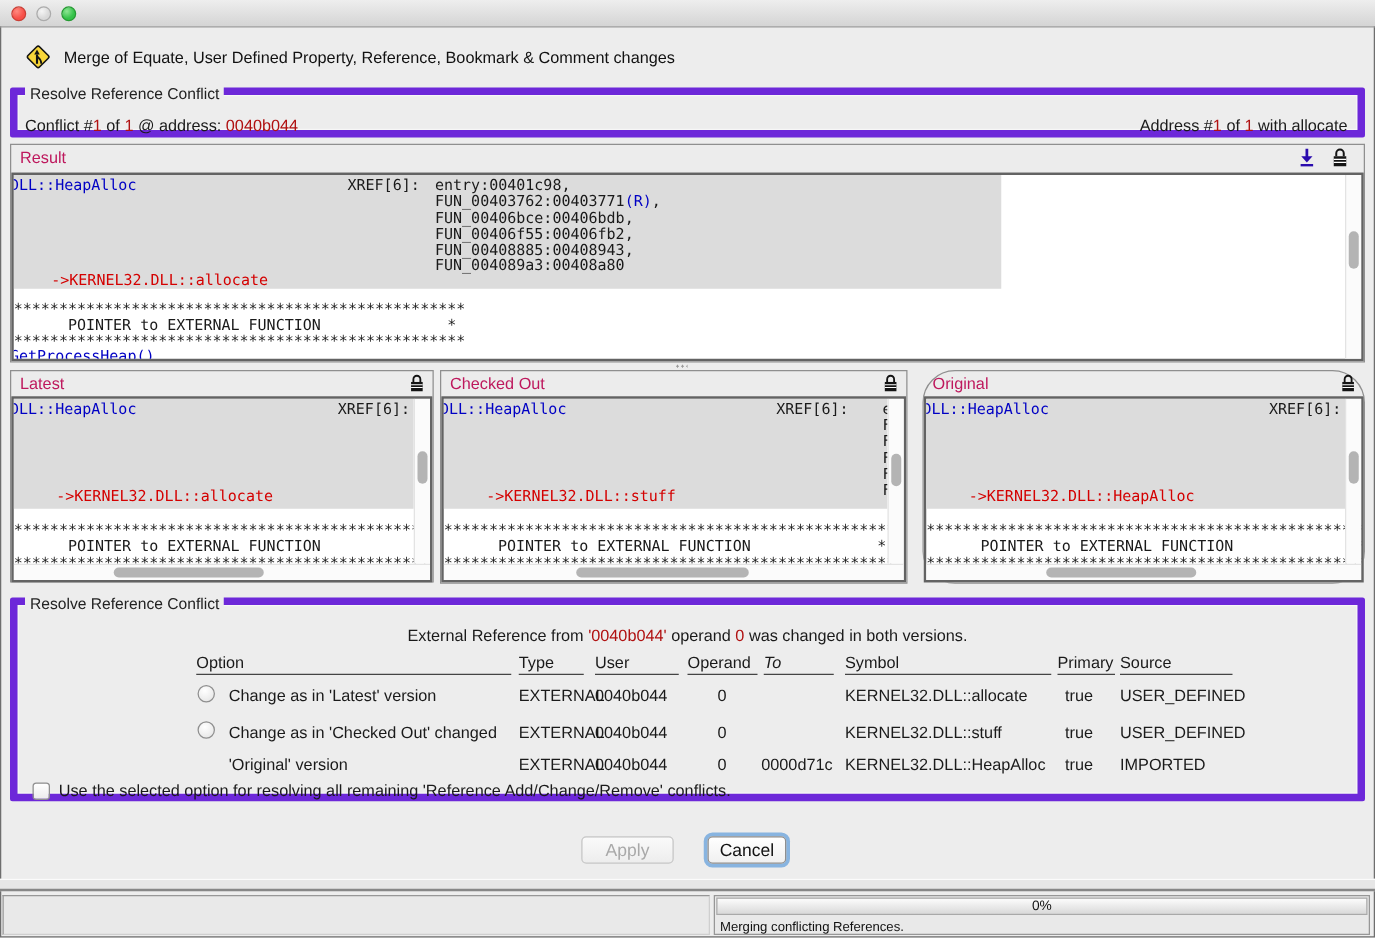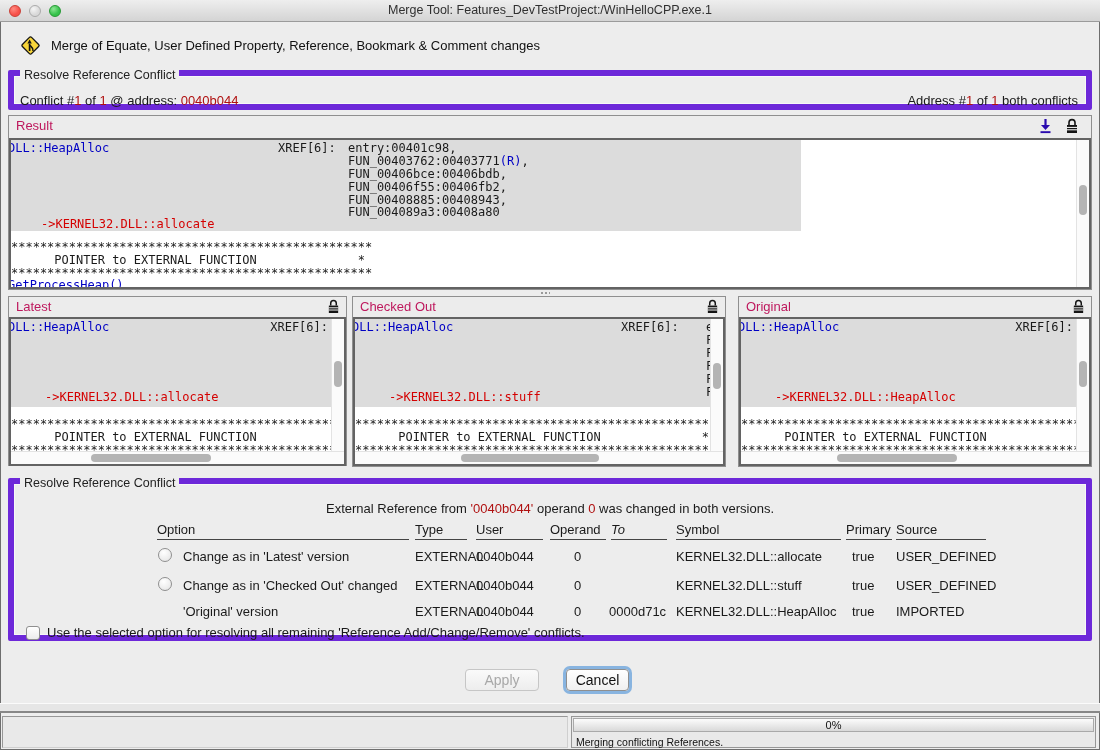--- a/index.html
+++ b/index.html
@@ -51,21 +51,21 @@
 
   
   .vsb { position:absolute; top:0; bottom:0; right:0; width:13px; background:#fbfbfb; border-left:1px solid #e3e3e3; }
   .vsb .thumb { position:absolute; left:2px; width:8px; border-radius:4px; background:#b4b4b4; }
   .hsb { position:absolute; left:0; right:0; bottom:0; height:13px; background:#fbfbfb; border-top:1px solid #e3e3e3; }
   .hsb .thumb { position:absolute; top:2px; height:8px; border-radius:4px; background:#b4b4b4; }
 
   
   .latest   { left:8px;   top:296px; width:339px; height:170px; }
   .checked  { left:352px; top:296px; width:374px; height:171px; }
-  .original { left:738px; top:296px; width:354px; height:171px; }
+  .original { left:738px; top:296px; width:354px; height:171px;border-radius:26px; }
   .cmp .listing { top:20px; height:149px; }
 
   .splitter-dot { position:absolute; left:540px; top:291px; width:10px; height:4px;
     background:radial-gradient(circle, #9a9a9a 30%, transparent 31%) 0 0/4px 4px; }
 
   
   .gb2 { left:8px; top:478px; width:1084px; height:163px; }
   .desc { position:absolute; top:17px; left:0; right:0; text-align:center; font-size:13px; white-space:pre; }
   .thead span { position:absolute; font-size:13px; border-bottom:1px solid #444; padding-bottom:2px; }
   .trow { position:absolute; font-size:13px; }
@@ -98,39 +98,38 @@
 
   svg { display:block; }
 </style>
 </head>
 <body>
 
 <div class="titlebar">
   <span class="tl close"></span>
   <span class="tl min"></span>
   <span class="tl zoom"></span>
-  <div class="title">Merge Tool: Features_DevTestProject:/WinHelloCPP.exe.1</div>
 </div>
 
 <div class="app-header">
   <span>
     <svg width="21" height="21" viewBox="0 0 21 21">
       <rect x="4" y="4" width="13" height="13" rx="1.5" transform="rotate(45 10.5 10.5)" fill="#f8d63a" stroke="#141414" stroke-width="1.3"></rect>
       <path d="M9.6 16 V8.6" stroke="#141414" stroke-width="1.7" fill="none"></path>
       <path d="M13 16 C13 12.5 11.3 11.6 10 10.4" stroke="#141414" stroke-width="1.5" fill="none"></path>
       <polygon points="9.6,4.6 7.4,8.6 11.8,8.6" fill="#141414"></polygon>
     </svg>
   </span>
   <span class="txt">Merge of Equate, User Defined Property, Reference, Bookmark &amp; Comment changes</span>
 </div>
 
 <div class="groupbox gb1">
   <span class="gb-title">Resolve Reference Conflict</span>
   <div class="conflict-line"><span>Conflict #</span><span class="red">1</span><span> of </span><span class="red">1</span><span> @ address: </span><span class="red">0040b044</span></div>
-  <div class="conflict-right"><span>Address #</span><span class="red">1</span><span> of </span><span class="red">1</span><span> both conflicts</span></div>
+  <div class="conflict-right"><span>Address #</span><span class="red">1</span><span> of </span><span class="red">1</span><span> with allocate</span></div>
 </div>
 
 <div class="lpanel result">
   <span class="ptitle">Result</span>
   <div class="picons" style="right:12px;">
     <span>
       <svg width="15" height="16" viewBox="0 0 15 16">
         <rect x="6.4" y="1" width="2.2" height="7" fill="#2a0bae"></rect>
         <polygon points="3,7 12,7 7.5,12" fill="#2a0bae"></polygon>
         <rect x="2.5" y="13.2" width="10" height="1.9" fill="#2a0bae"></rect>

